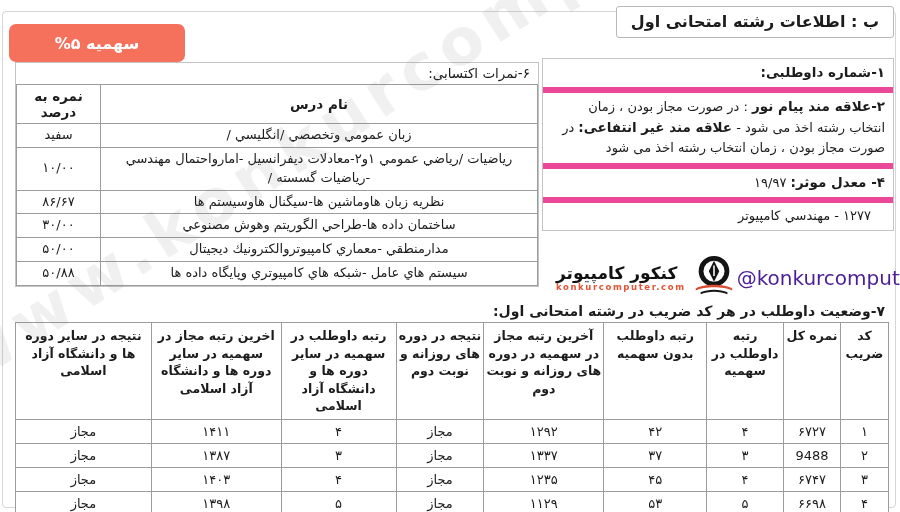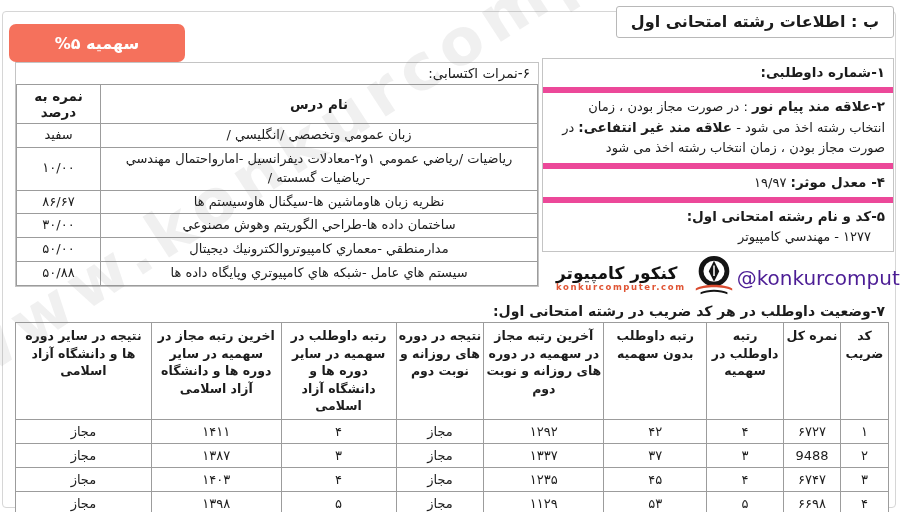--- a/index.html
+++ b/index.html
@@ -129,21 +129,20 @@
       <b>۱-شماره داوطلبی:</b>
     </div>
     <div class="info-item">
       <b>۲-علاقه مند پیام نور</b><span> : در صورت مجاز بودن ، زمان انتخاب رشته اخذ می شود - </span><b>علاقه مند غیر انتفاعی:</b><span> در صورت مجاز بودن ، زمان انتخاب رشته اخذ می شود</span>
     </div>
     <div class="info-item">
       <b>۴- معدل موثر:</b>
       <span>۱۹/۹۷</span>
     </div>
     <div class="info-item">
-      <b>۵-کد و نام رشته امتحانی اول:</b>
       <div class="value-line">۱۲۷۷ - مهندسي کامپیوتر</div>
     </div>
   </div>
 
   <div class="branding">
     <div class="brand-left">
       <div class="logo-text">
         <span class="logo-fa">کنکور کامپیوتر</span>
         <span class="logo-domain">konkurcomputer.com</span>
       </div>

